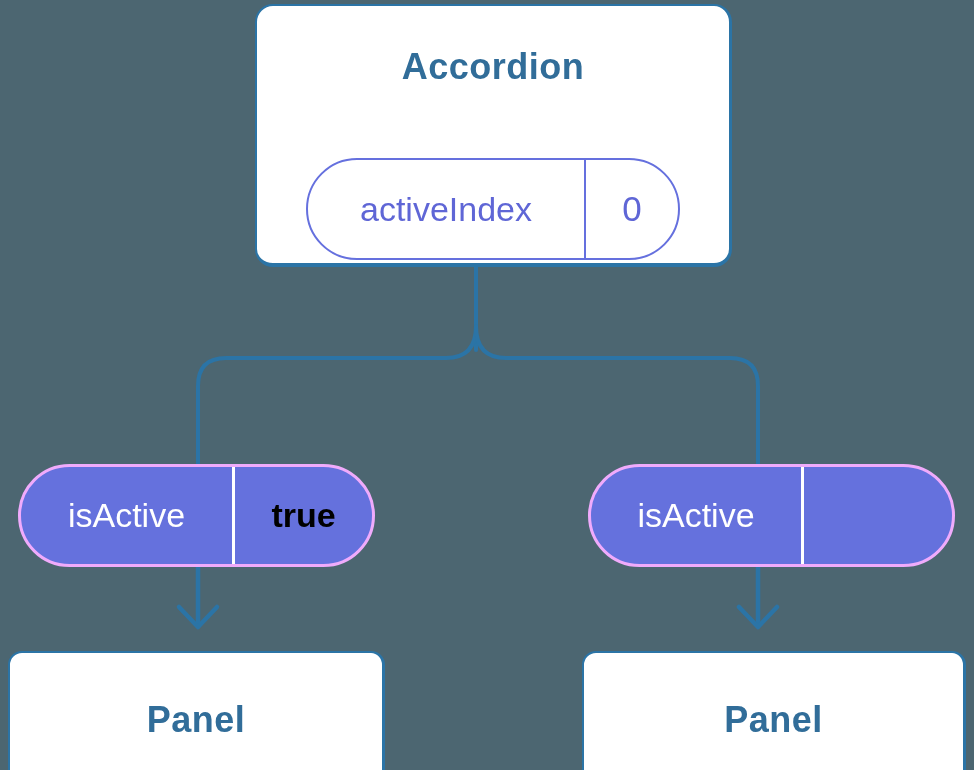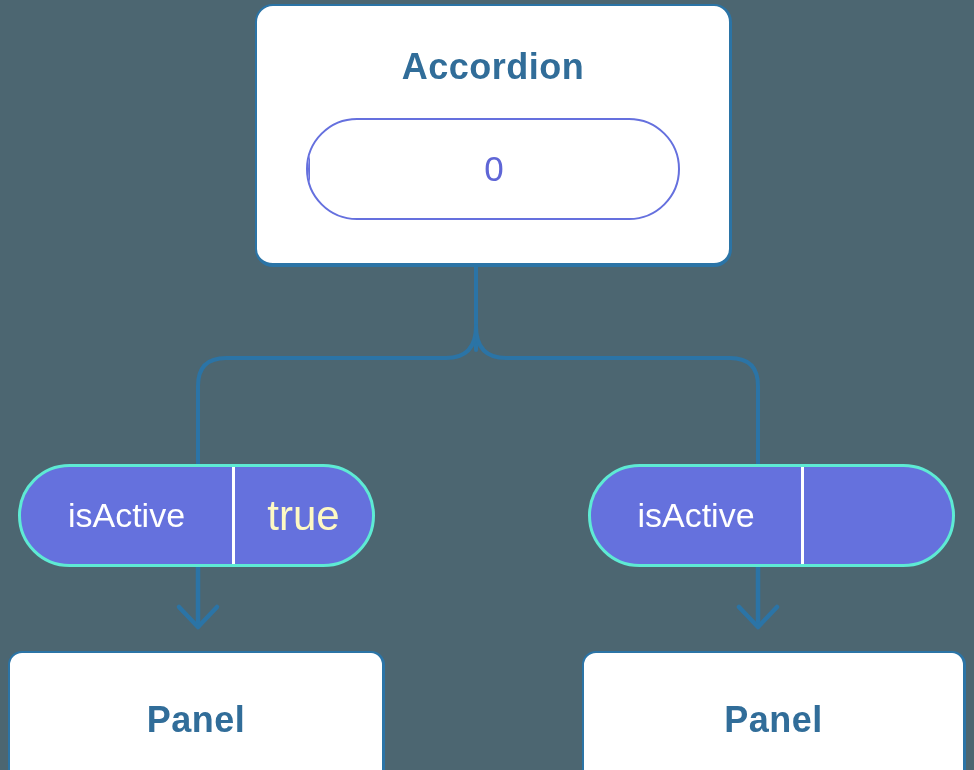--- a/index.html
+++ b/index.html
@@ -29,20 +29,21 @@
     border-bottom-width: 4px;
     z-index: 2;
   }
   .root-card {
     left: 255px; top: 4px;
     width: 477px; height: 263px;
     border-radius: 18px;
     display: flex;
     flex-direction: column;
     align-items: center;
+    gap: 40px;
   }
   .node-title {
     color: #316d99;
     font-size: 36px;
     font-weight: 700;
     letter-spacing: 0.5px;
   }
   .root-title { margin-top: 40px; line-height: 42px; }
   .state-pill {
     box-sizing: border-box;
@@ -66,38 +67,39 @@
     flex: 1;
     display: flex; align-items: center; justify-content: center;
     color: #5f66d6;
     font-size: 35px;
   }
   .prop-pill {
     position: absolute;
     box-sizing: border-box;
     height: 103px;
     background: #6571dd;
-    border: 3px solid #5eead4;
+    border: 3px solid #f0abfc;
     border-radius: 52px;
     display: flex;
     align-items: stretch;
     overflow: hidden;
     z-index: 2;
   }
   .prop-pill .pill-label {
     display: flex; align-items: center; justify-content: center;
     color: #ffffff;
     font-size: 34px;
   }
   .prop-pill .pill-divider { width: 3px; background: #ffffff; }
   .prop-pill .pill-value {
     flex: 1;
     display: flex; align-items: center; justify-content: center;
-    color: #fef9c3;
-    font-size: 42px;
+    color: #000000;
+    font-size: 34px;
+    font-weight: bold;
   }
   .pill-left  { left: 18px;  top: 464px; width: 357px; }
   .pill-left  .pill-label { flex: 0 0 211px; }
   .pill-right { left: 588px; top: 464px; width: 367px; }
   .pill-right .pill-label { flex: 0 0 210px; }
   .panel-card {
     display: flex;
     align-items: center;
     justify-content: center;
     border-radius: 14px;
@@ -124,20 +126,21 @@
       <g stroke-width="4.5">
         <path d="M 758 566 L 758 624"></path>
         <path d="M 739 607 L 758 627 L 777 607"></path>
       </g>
     </g>
   </svg>
 
   <div class="node-card root-card">
     <div class="node-title root-title">Accordion</div>
     <div class="state-pill">
+      <div class="pill-label">activeIndex</div>
       <div class="pill-divider"></div>
       <div class="pill-value">0</div>
     </div>
   </div>
 
   <div class="prop-pill pill-left">
     <div class="pill-label">isActive</div>
     <div class="pill-divider"></div>
     <div class="pill-value">true</div>
   </div>

